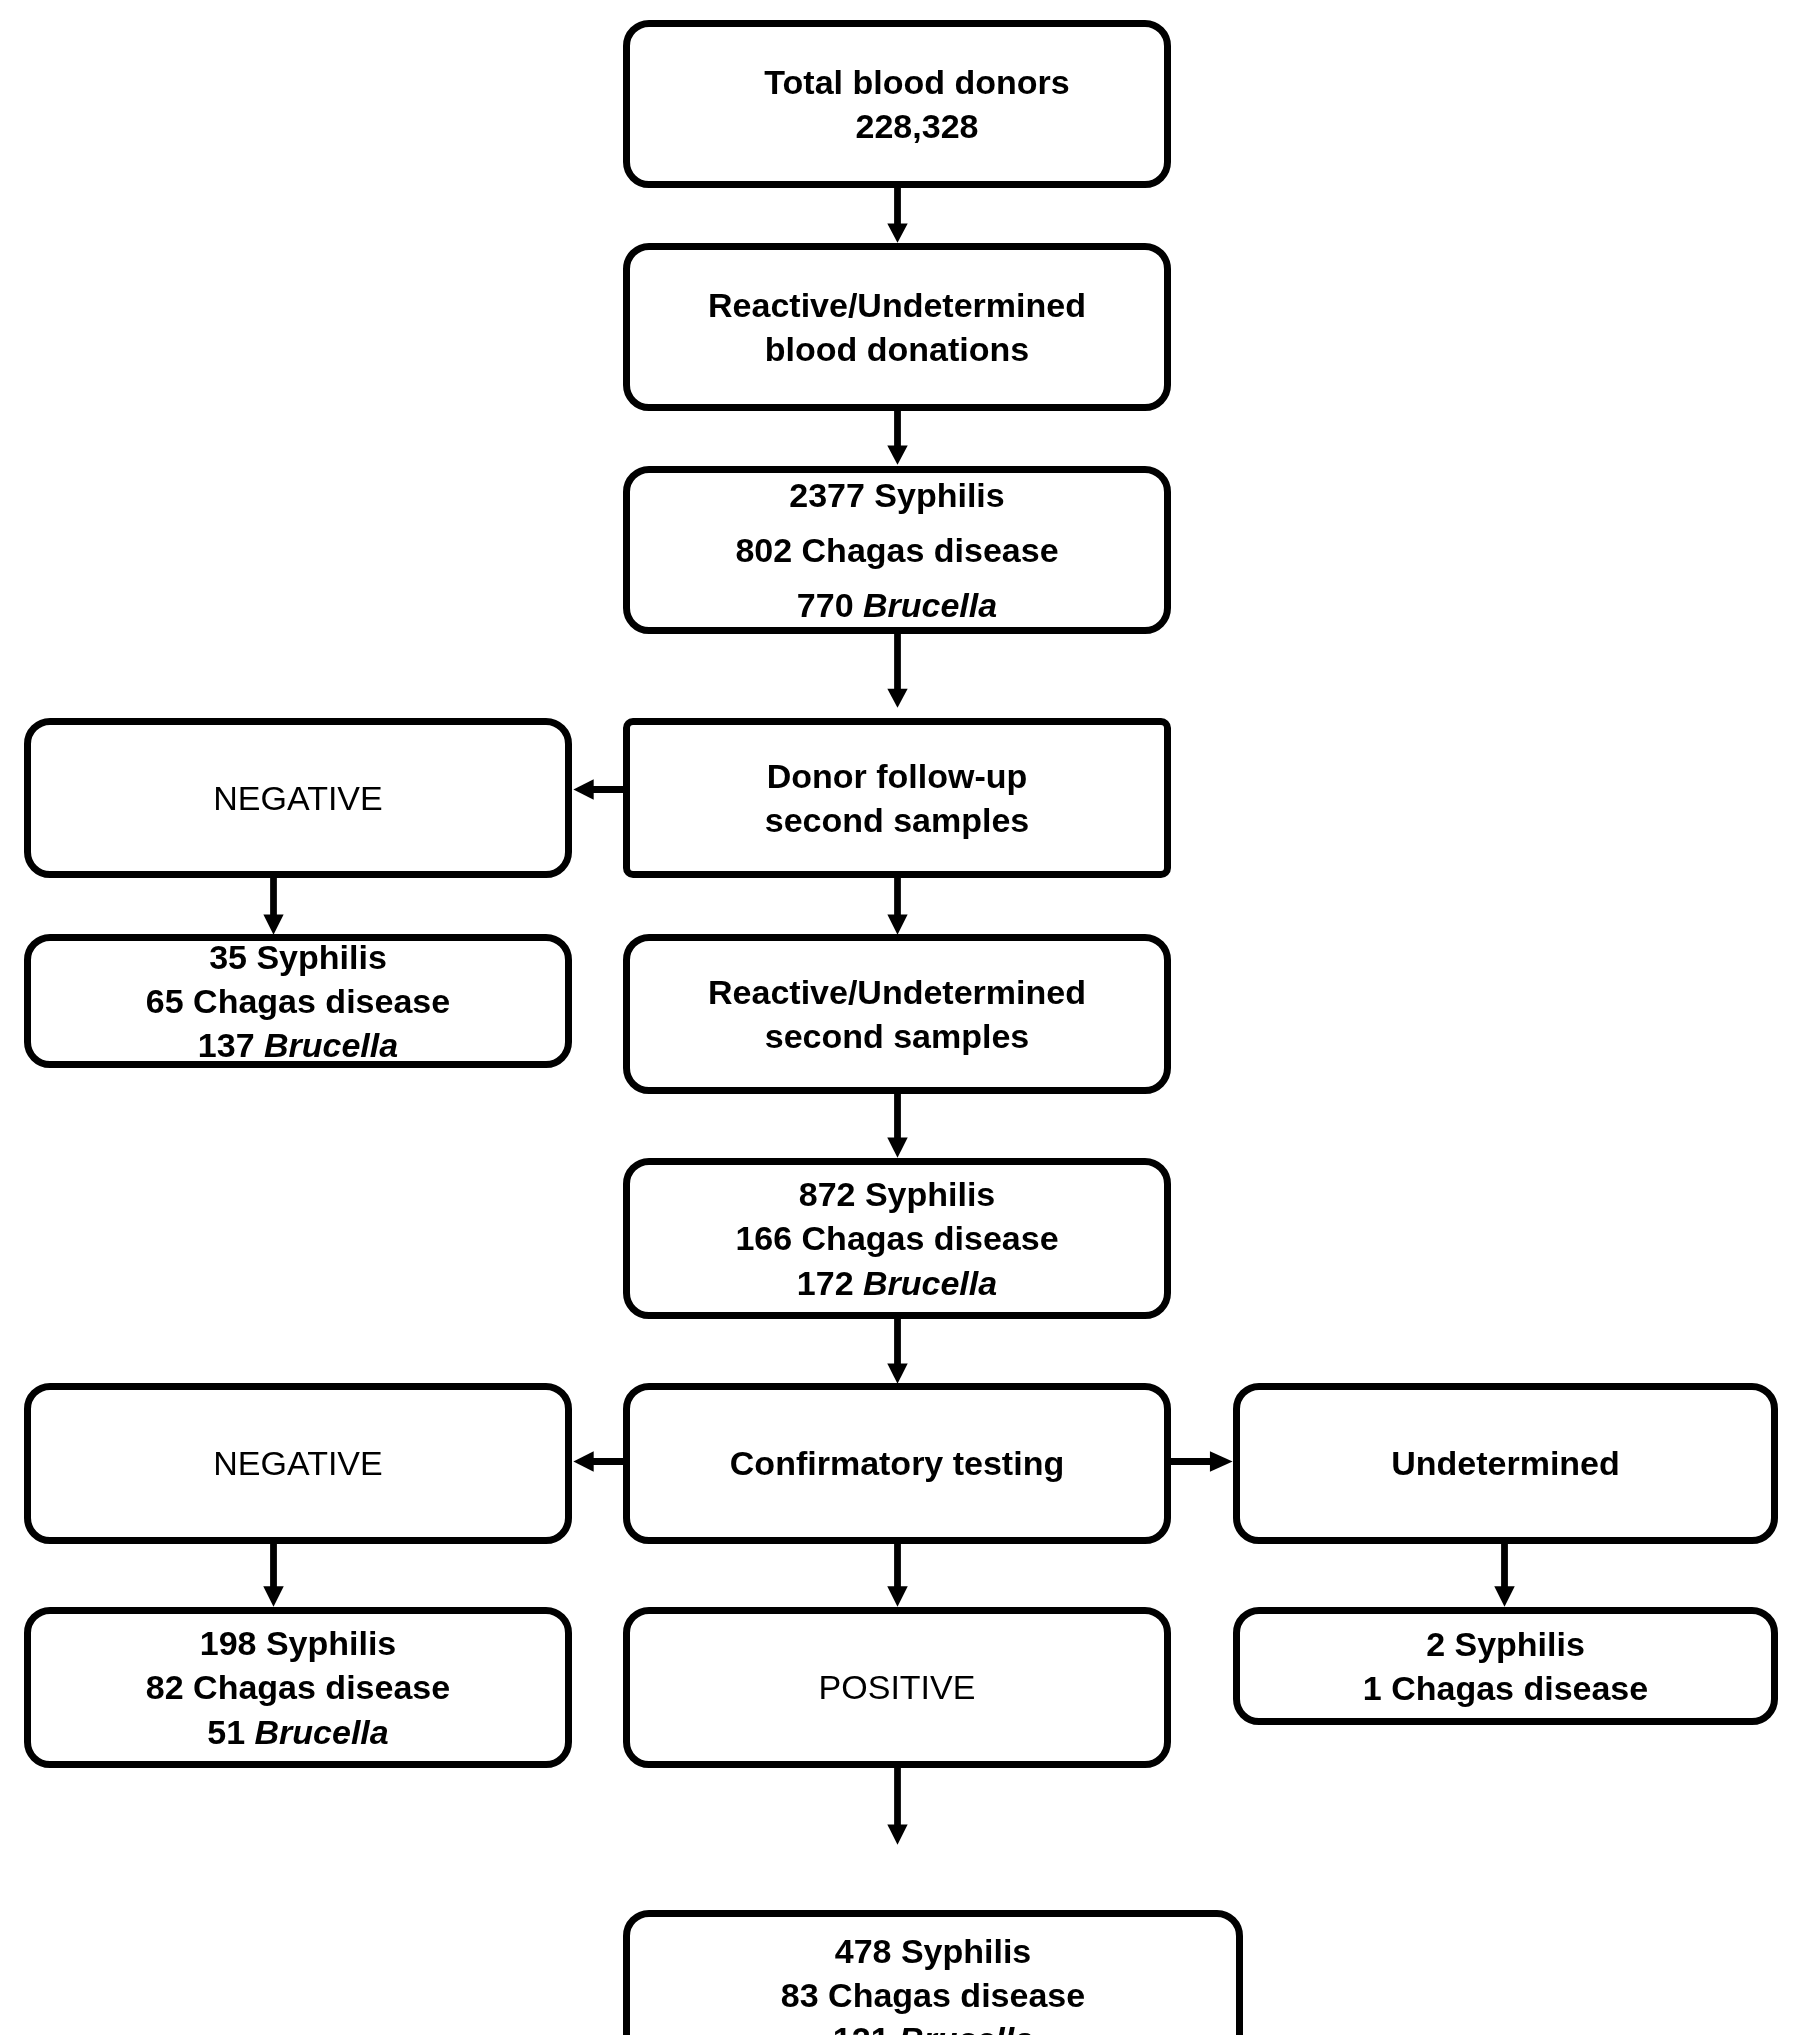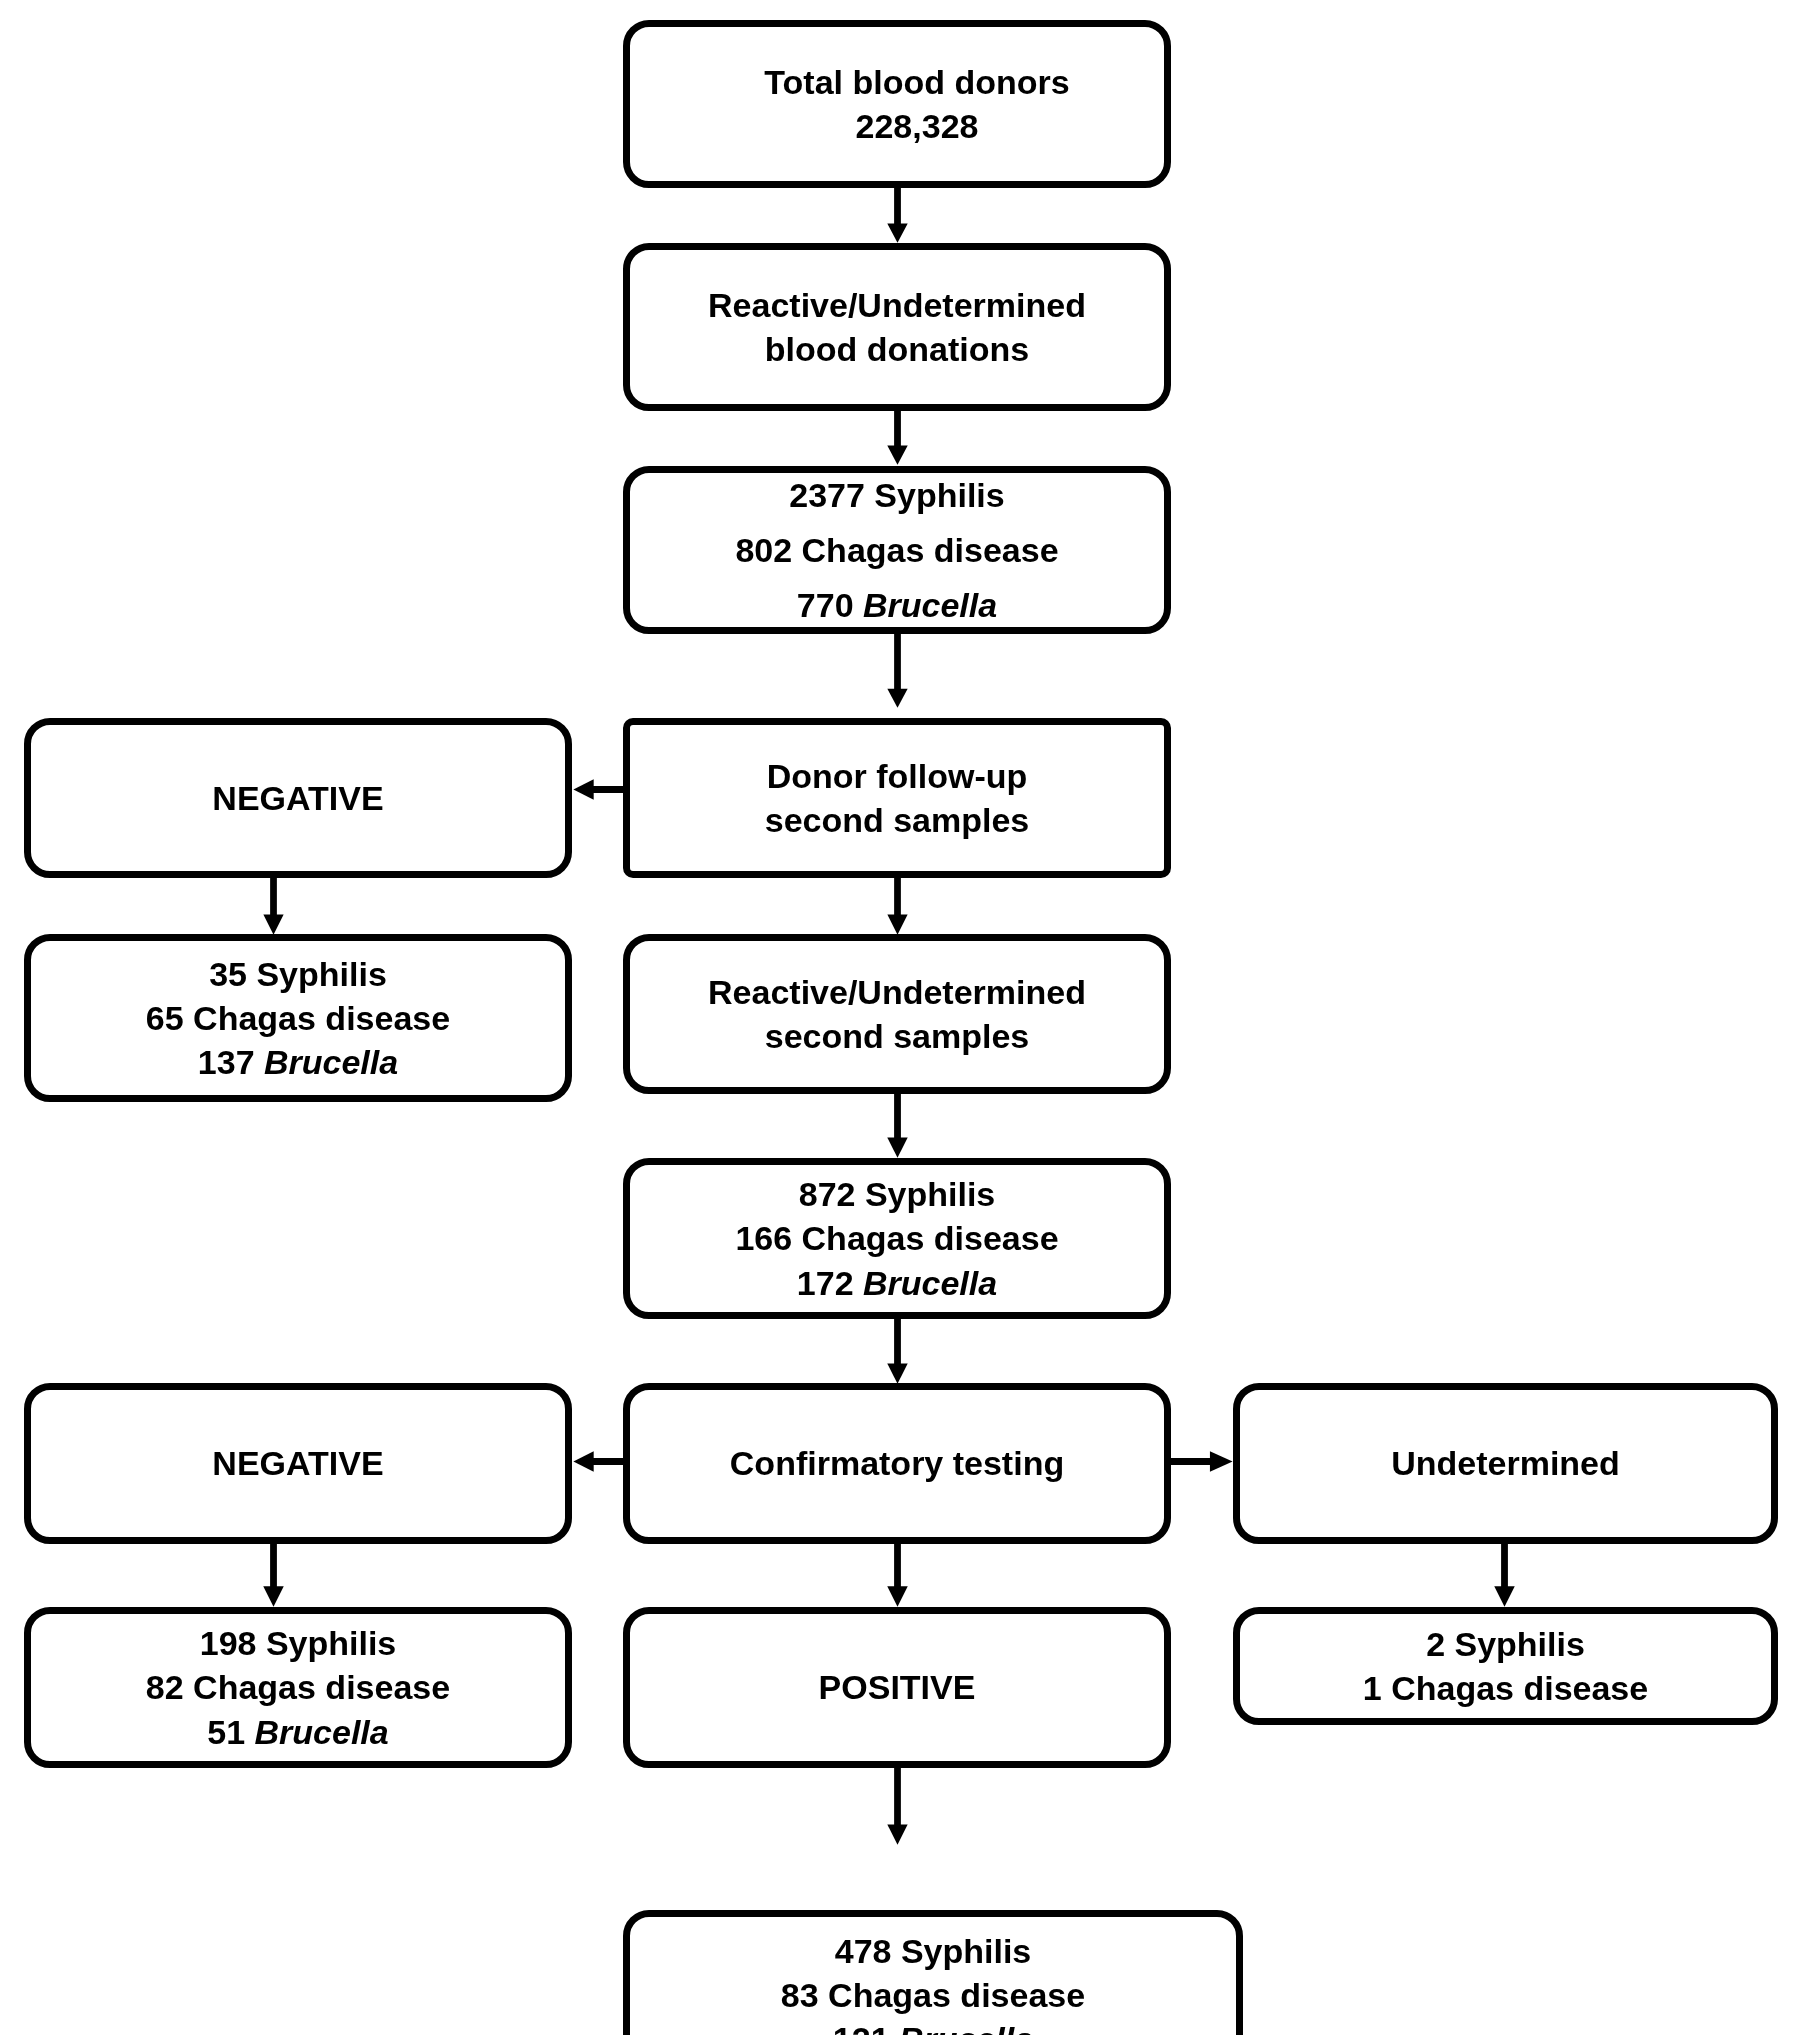--- a/index.html
+++ b/index.html
@@ -32,21 +32,21 @@
     line-height: 1.30;
   }
   .node .line {
     display: block;
     white-space: nowrap;
     font-size: 34px;
     font-weight: bold;
     letter-spacing: 0px;
   }
   .node.plain .line {
-    font-weight: bold;
+    font-weight: normal;
   }
   
   .conn {
     position: absolute;
   }
   .conn svg { display: block; }
 </style>
 </head>
 <body>
 
@@ -168,21 +168,21 @@
 
   <div class="node plain" style="left:24px; top:718px; width:548px; height:160px;">
     <span class="line">NEGATIVE</span>
   </div>
 
   <div class="node" style="left:623px; top:718px; width:548px; height:160px;border-radius:10px;">
     <span class="line">Donor follow-up</span>
     <span class="line">second samples</span>
   </div>
 
-  <div class="node" style="left:24px; top:934px; width:548px; height:168px;">
+  <div class="node" style="left:24px; top:934px; width:548px; height:134px;">
     <span class="line">35 Syphilis</span>
     <span class="line">65 Chagas disease</span>
     <span class="line ital" style="font-style: normal;"><span style="font-style: normal;">137 </span><span style="font-style: italic;">Brucella</span></span>
   </div>
 
   <div class="node" style="left:623px; top:934px; width:548px; height:160px;">
     <span class="line">Reactive/Undetermined</span>
     <span class="line">second samples</span>
   </div>
 

